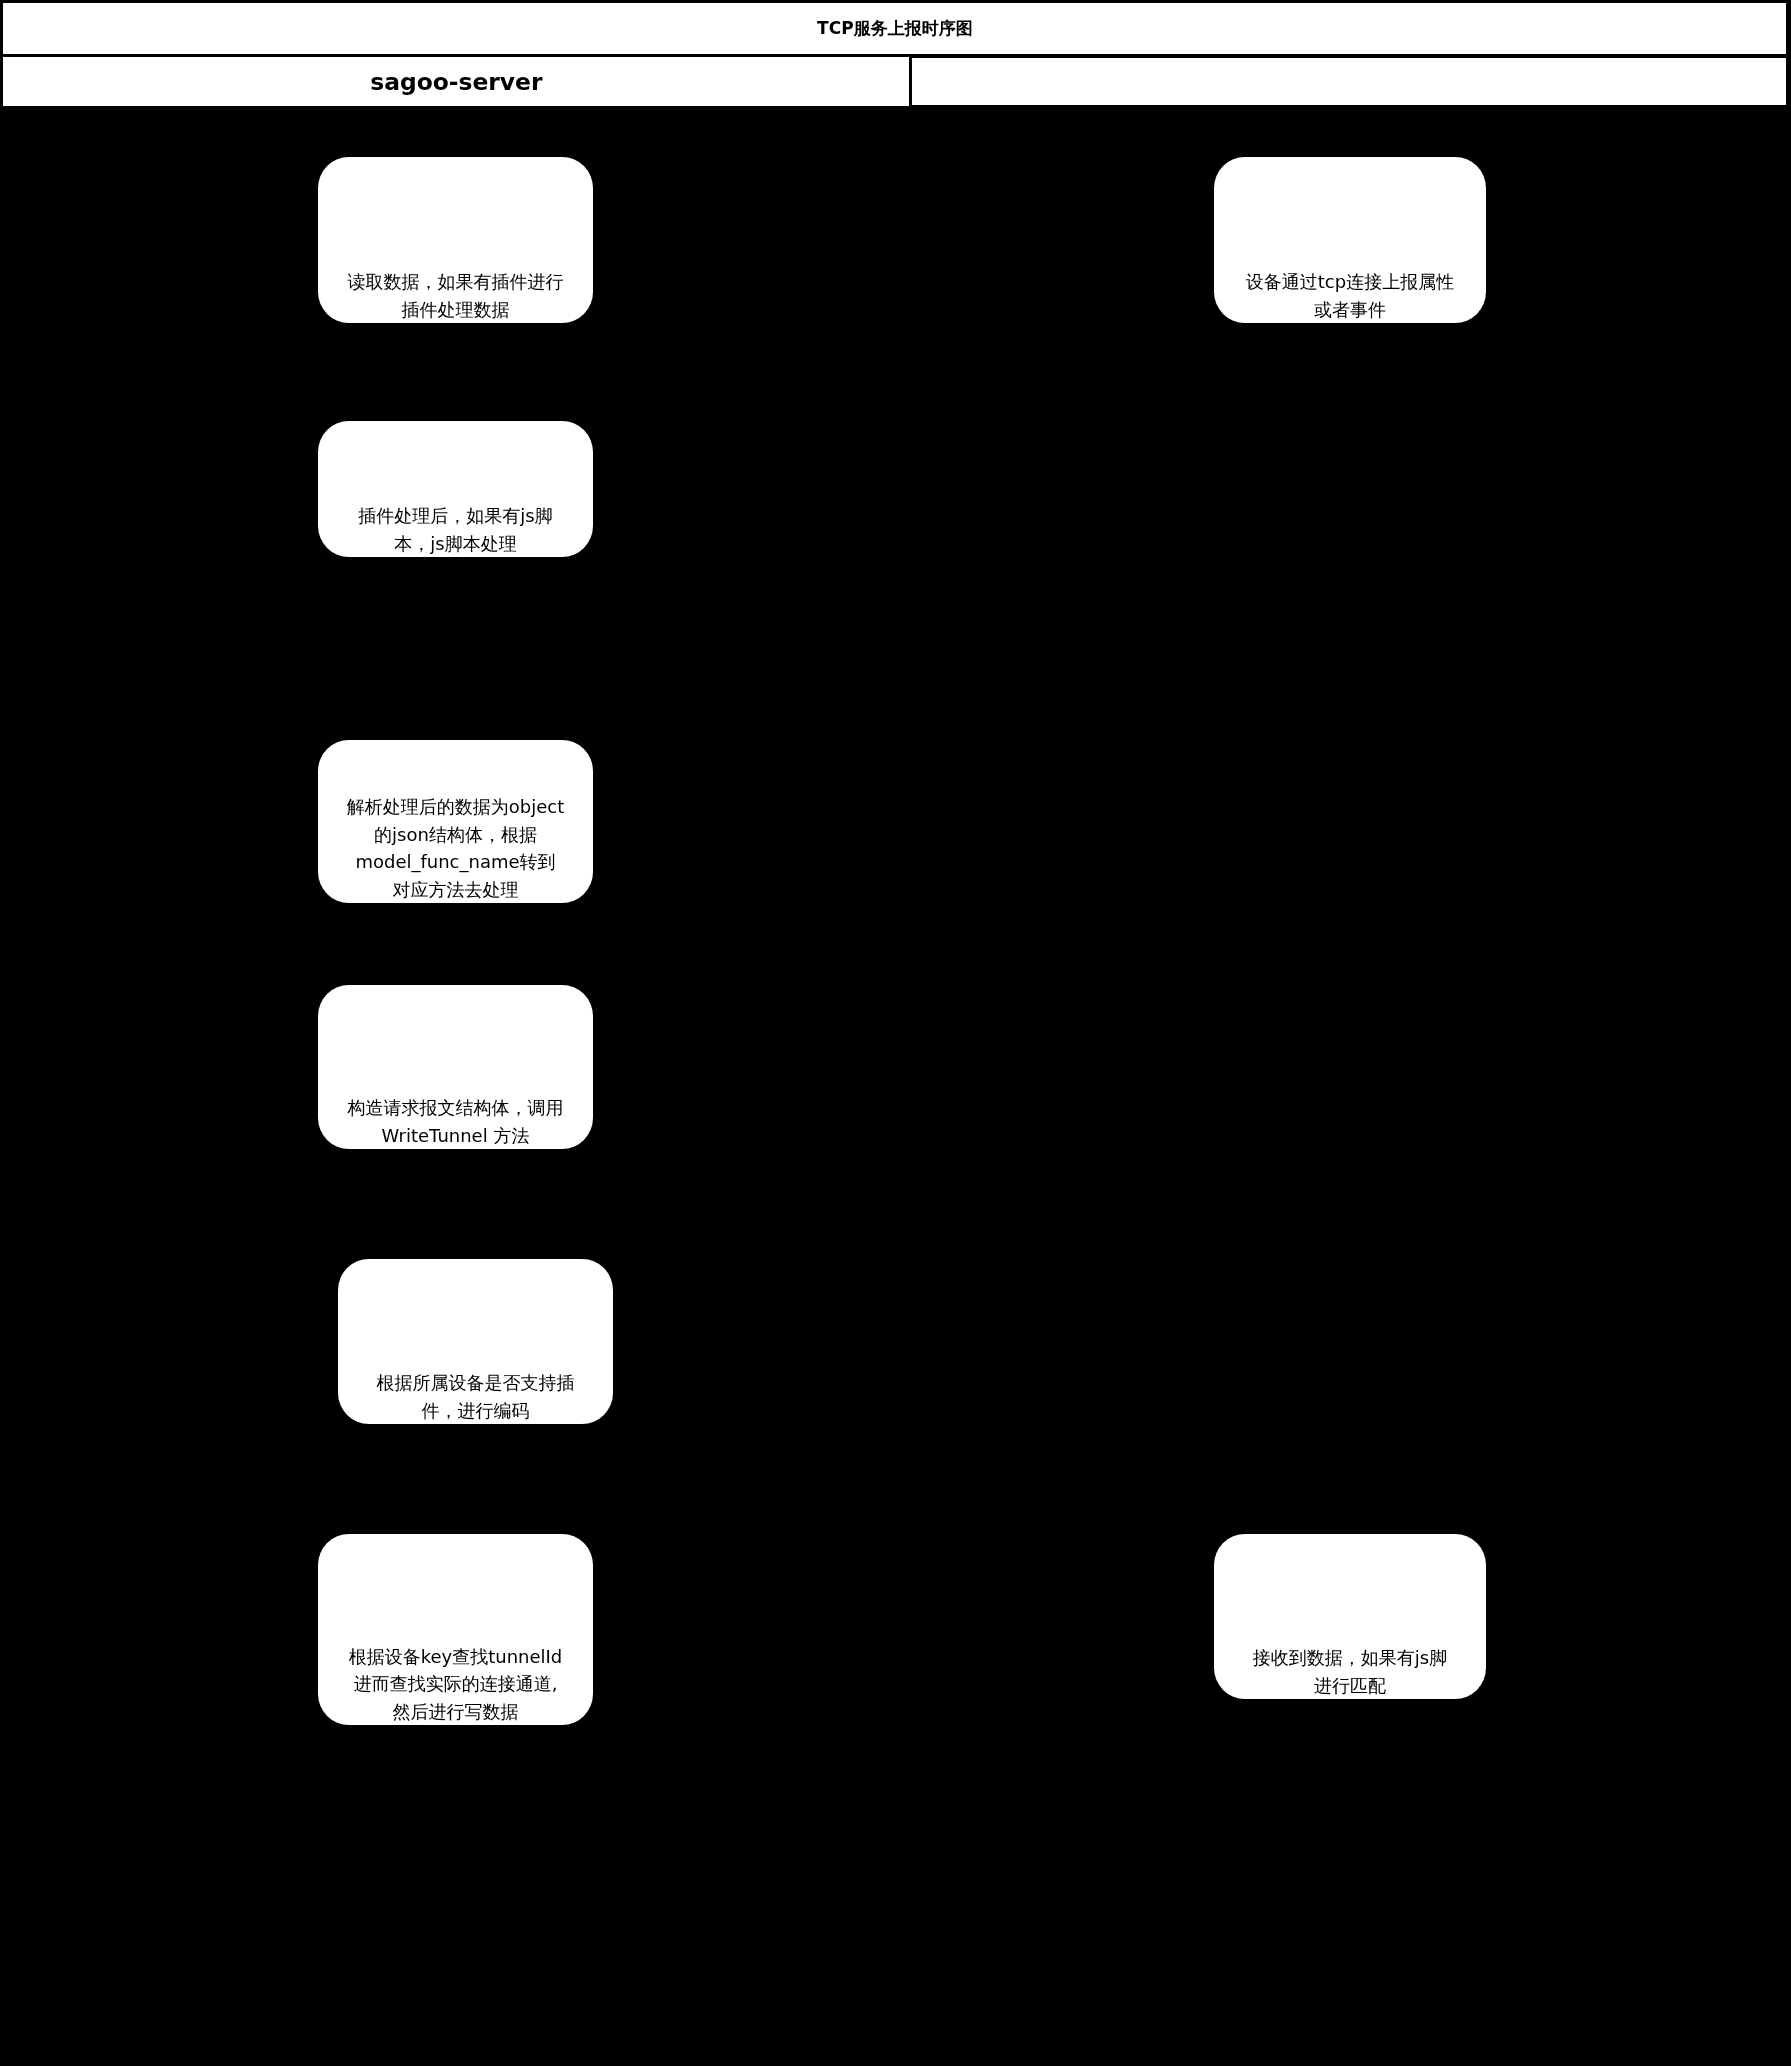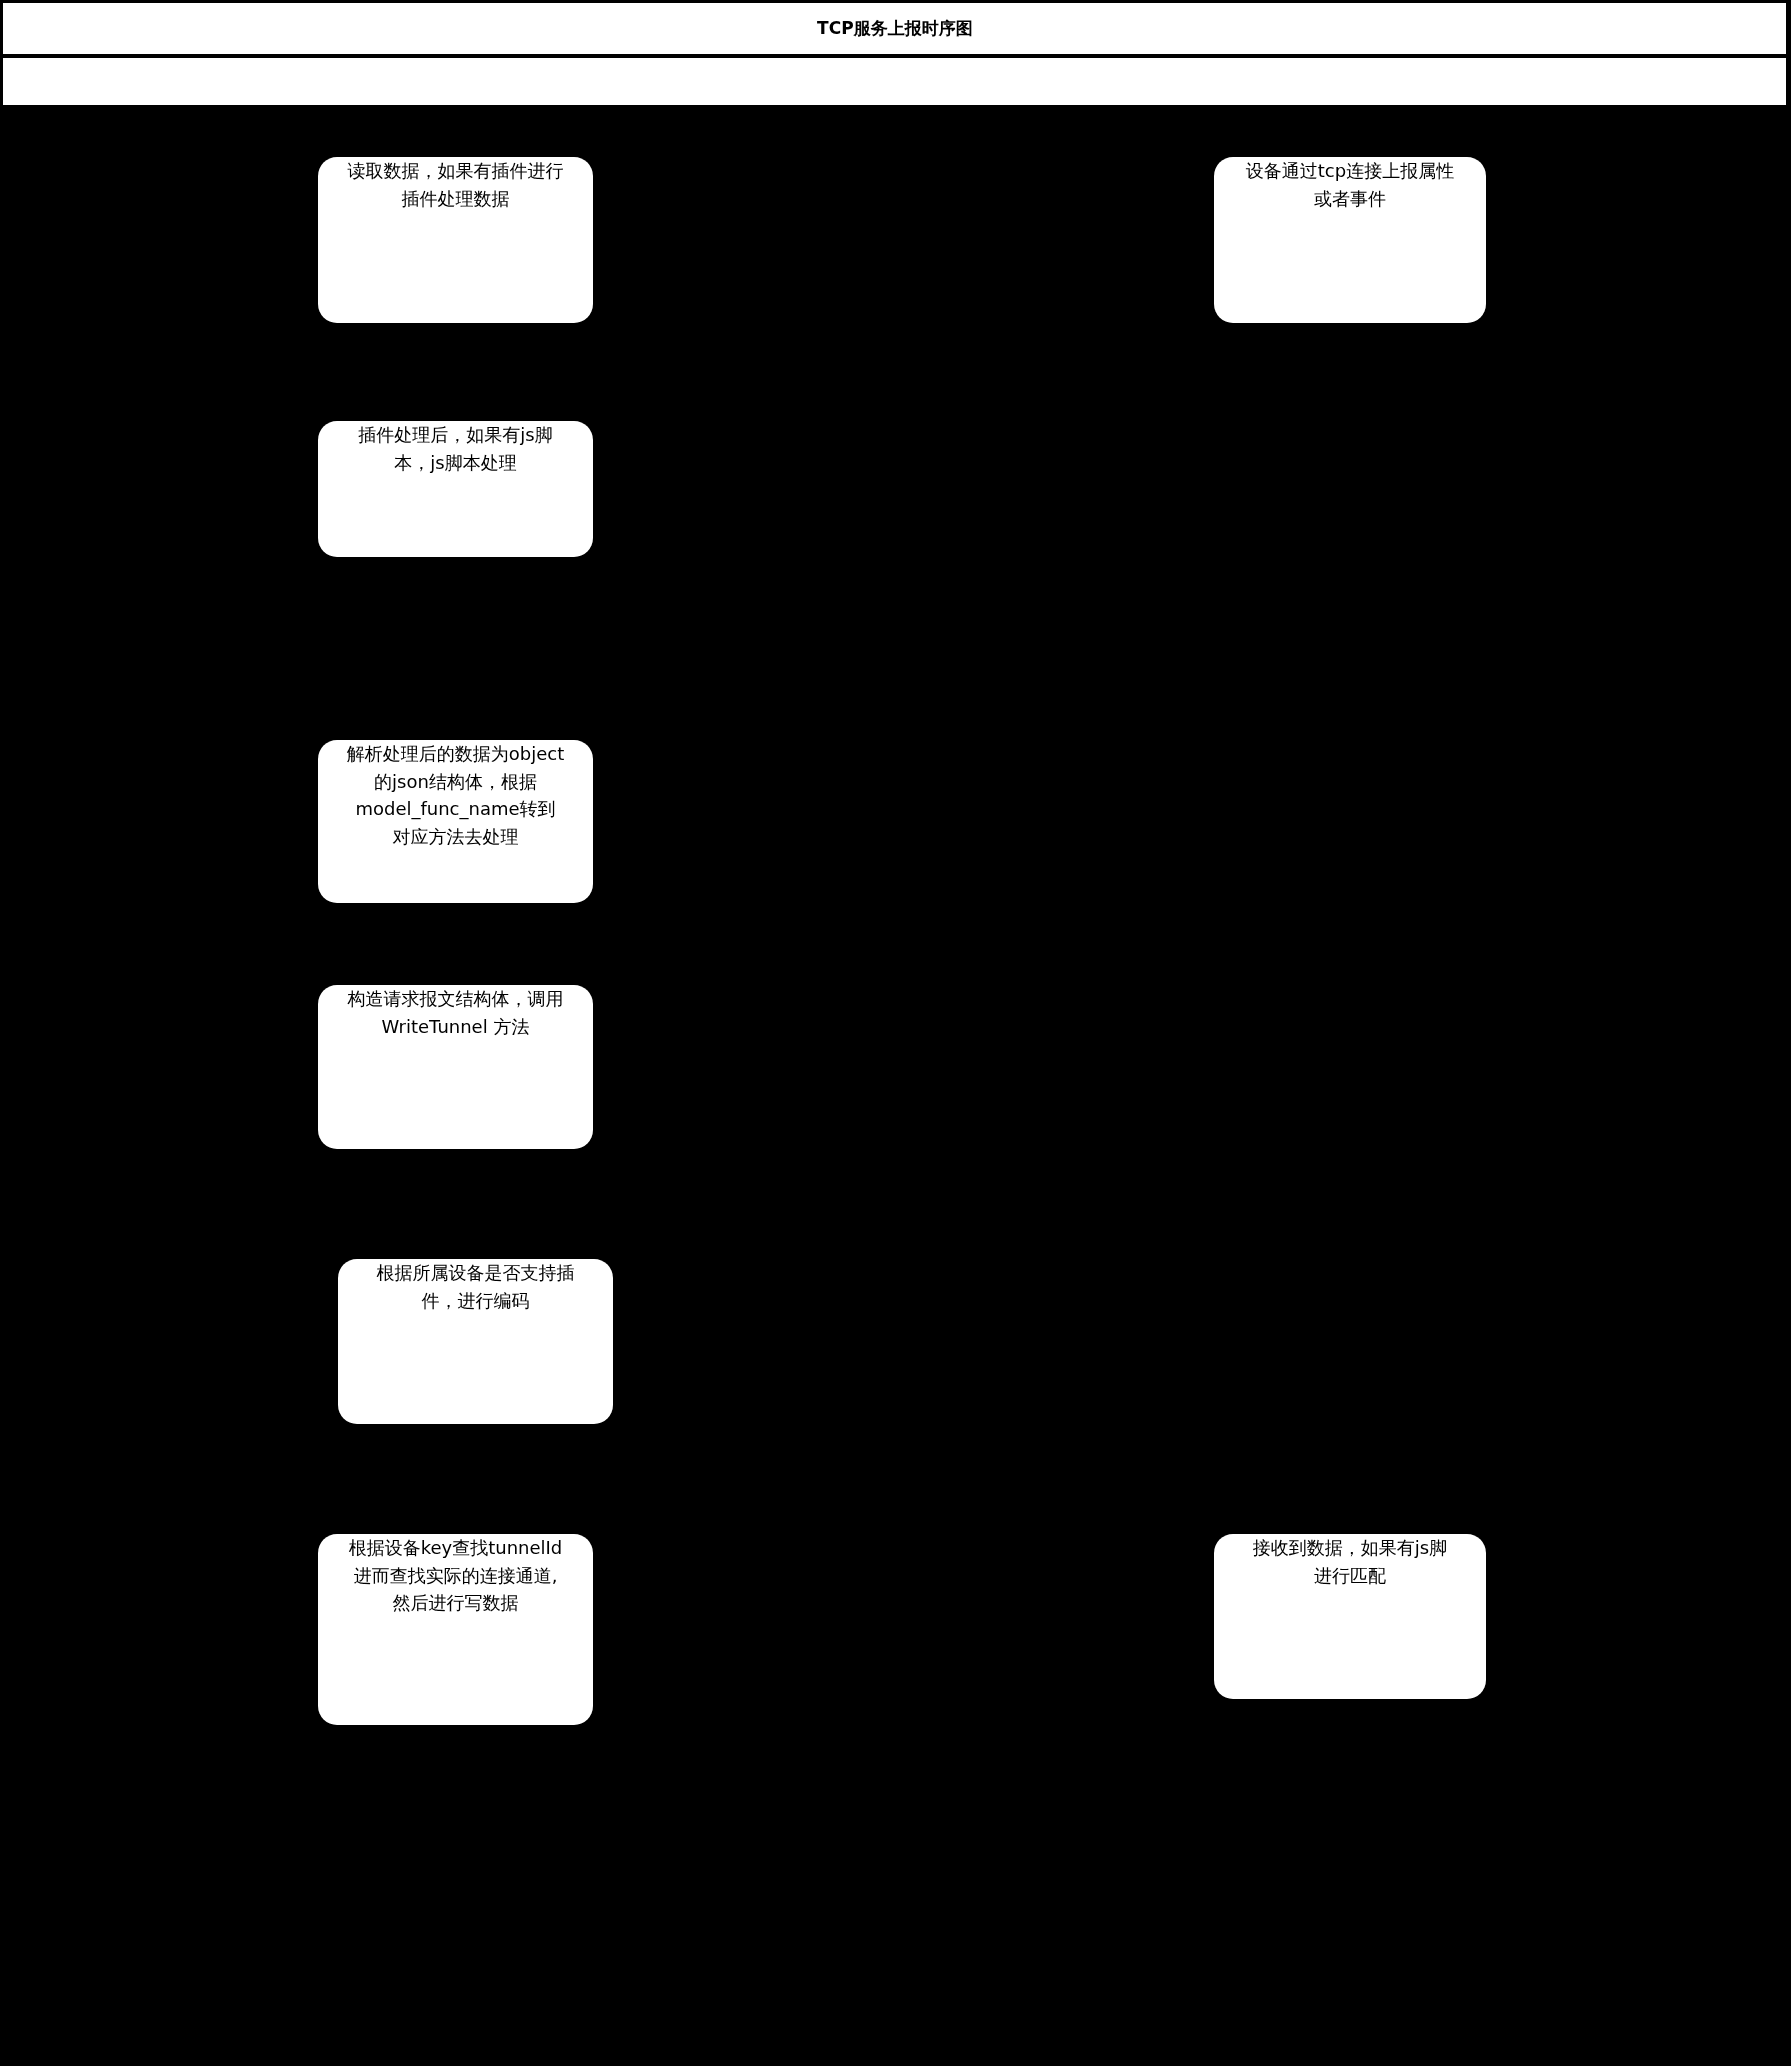--- a/index.html
+++ b/index.html
@@ -80,24 +80,24 @@
     font-size: 23.4px;
     font-weight: bold;
     color: #000000;
     white-space: nowrap;
   }
 
   
   .note-box {
     position: absolute;
     background: #ffffff;
-    border-radius: 19px;
+    border-radius: 31px;
     box-sizing: border-box;
     display: flex;
-    align-items: flex-start;
+    align-items: flex-end;
     justify-content: center;
   }
   .note-text {
     color: #000000;
     font-size: 18px;
     line-height: 27.5px;
     text-align: center;
     white-space: pre-line;
     width: 296px;
     margin: 0;
@@ -113,20 +113,23 @@
 </style>
 </head>
 <body>
 
 <div id="diagram-header">
   <div id="title-row">
     <span id="diagram-title">TCP服务上报时序图</span>
   </div>
   <div id="title-divider"></div>
   <div id="participants-row">
+    <div class="participant-cell left">
+      <span class="participant-label">sagoo-server</span>
+    </div>
   </div>
 </div>
 
 <div class="note-box left-col" style="top:157px;height:166px;">
   <p class="note-text">读取数据，如果有插件进行
 插件处理数据</p>
 </div>
 
 <div class="note-box right-col" style="top:157px;height:166px;">
   <p class="note-text">设备通过tcp连接上报属性

